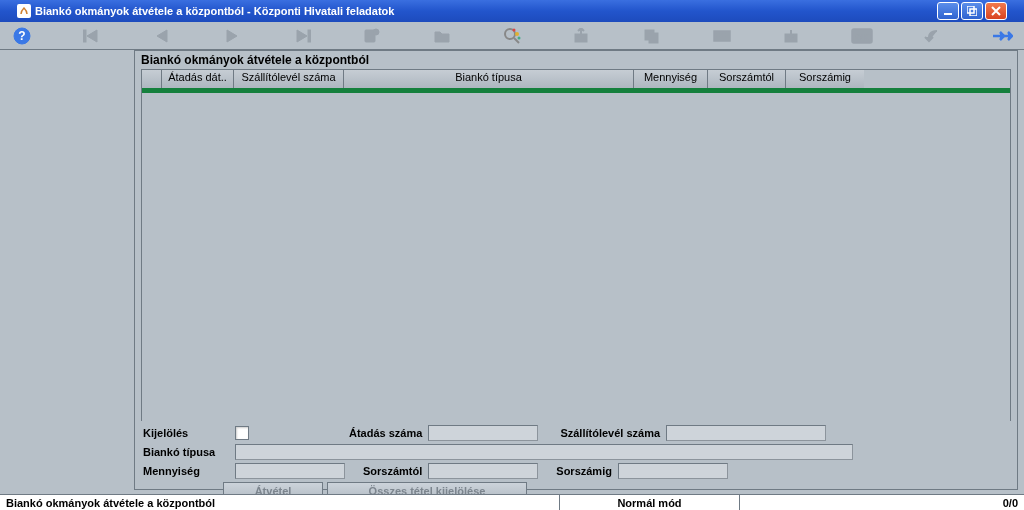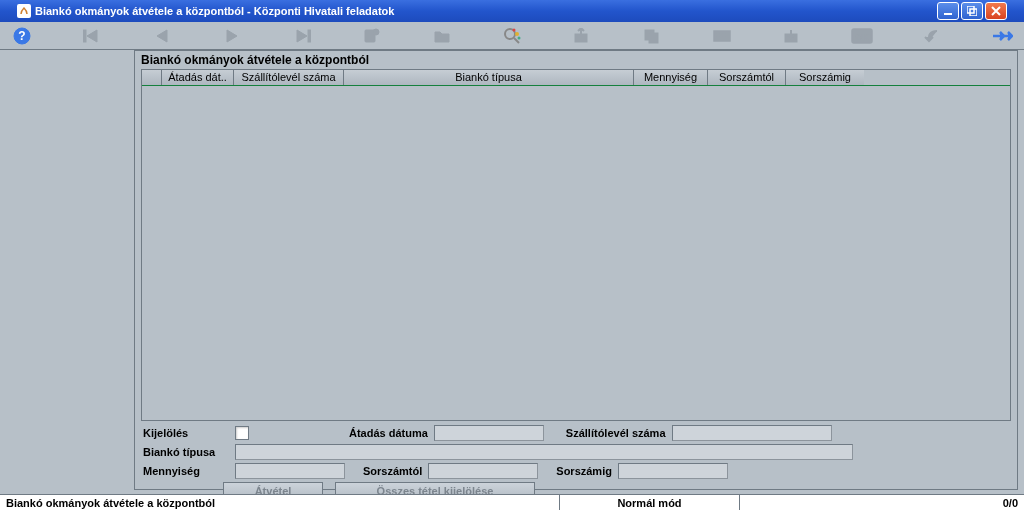--- a/index.html
+++ b/index.html
@@ -86,23 +86,23 @@
     font-size: 12px;
   }
   .grid-wrap {
     margin: 0 6px;
     border: 1px solid #6f7a84;
     background: #b7c0c8;
     height: 352px;
   }
   .grid-head {
     display: flex;
-    height: 16px;
-    background: #b7c0c8;
-    border-bottom: 1px solid #15803d;
+    height: 23px;
+    background: #b7c0c8;
+    border-bottom: 5px solid #15803d;
   }
   .grid-head .col {
     border-right: 1px solid #6f7a84;
     padding: 1px 4px;
     text-align: center;
     font-size: 11px;
     overflow: hidden;
     white-space: nowrap;
     background: linear-gradient(#c6cdd4,#aeb7c0);
   }
@@ -129,21 +129,21 @@
   }
   .txt {
     height: 16px;
     background: #ced4da;
     border: 1px solid #8c949c;
     border-top-color:#6f7a84;
     border-left-color:#6f7a84;
   }
   .btn-row {
     display: flex;
-    gap: 12px;
+    gap: 4px;
     padding-left: 80px;
   }
   .btn {
     height: 18px;
     border: 1px solid #6f7a84;
     background: linear-gradient(#ccd3da,#b3bcc5);
     color: #7c858e;
     font-weight: bold;
     font-size: 11px;
     display: flex;
@@ -315,21 +315,21 @@
         <div class="col" style="width:78px;border-right:none">Sorszámig</div>
       </div>
       <div class="grid-body"></div>
     </div>
 
     <div class="form-area">
       <div class="form-row">
         <span class="lbl" style="width:86px">Kijelölés</span>
         <div class="chk"></div>
         <span style="width:88px"></span>
-        <span class="lbl">Átadás dátuma</span>
+        <span class="lbl">Átadás száma</span>
         <div class="txt" style="width:110px"></div>
         <span style="width:10px"></span>
         <span class="lbl">Szállítólevél száma</span>
         <div class="txt" style="width:160px"></div>
       </div>
       <div class="form-row">
         <span class="lbl" style="width:86px">Biankó típusa</span>
         <div class="txt" style="flex:0 0 618px"></div>
       </div>
       <div class="form-row">

